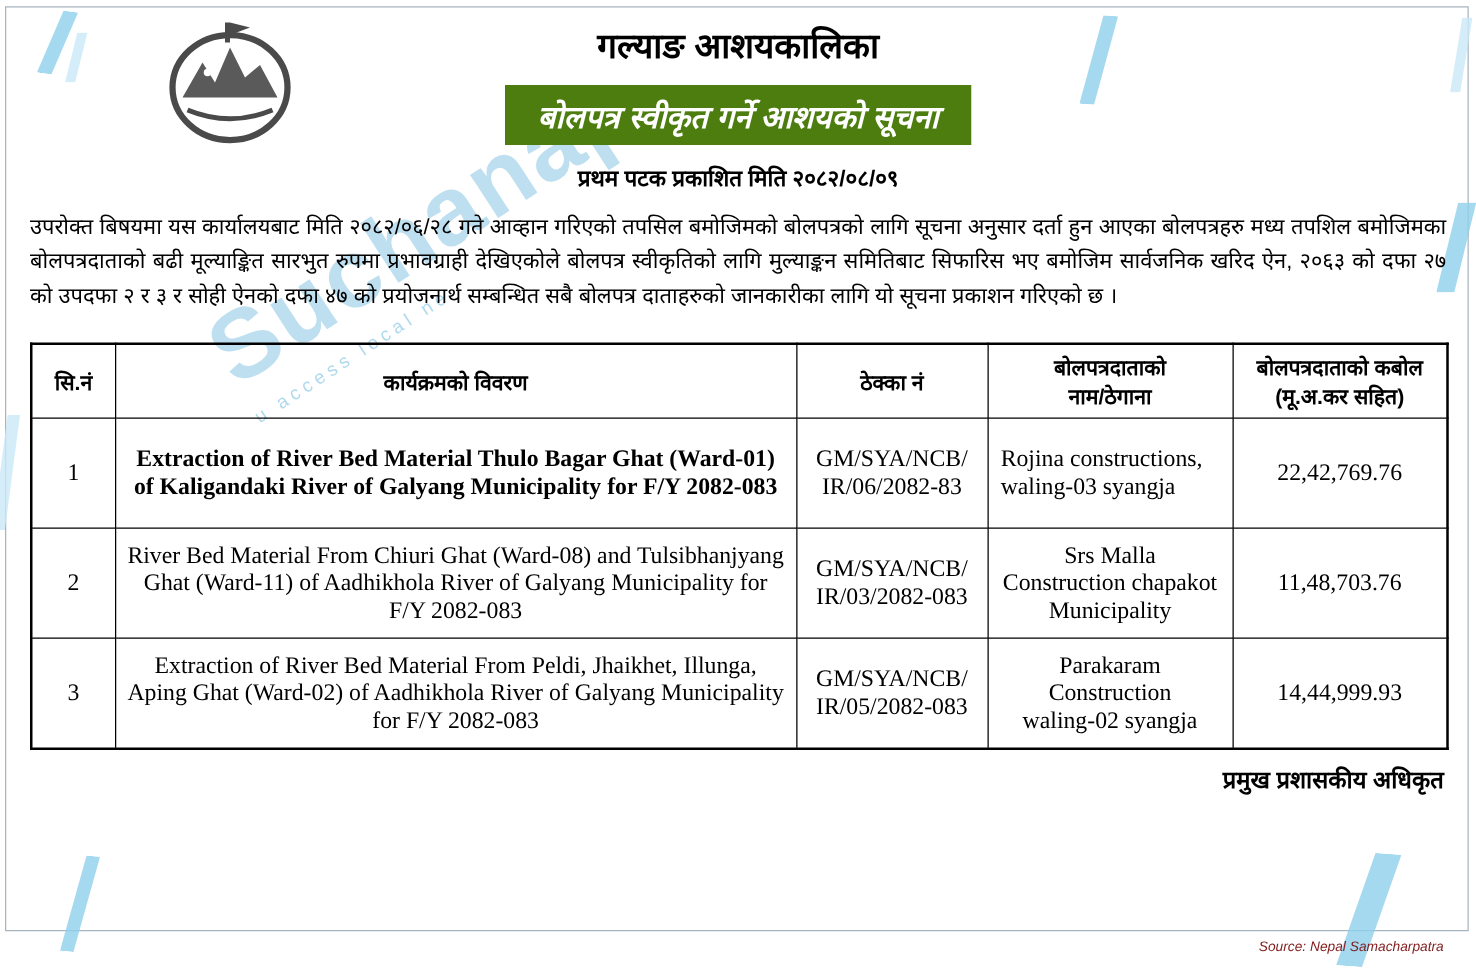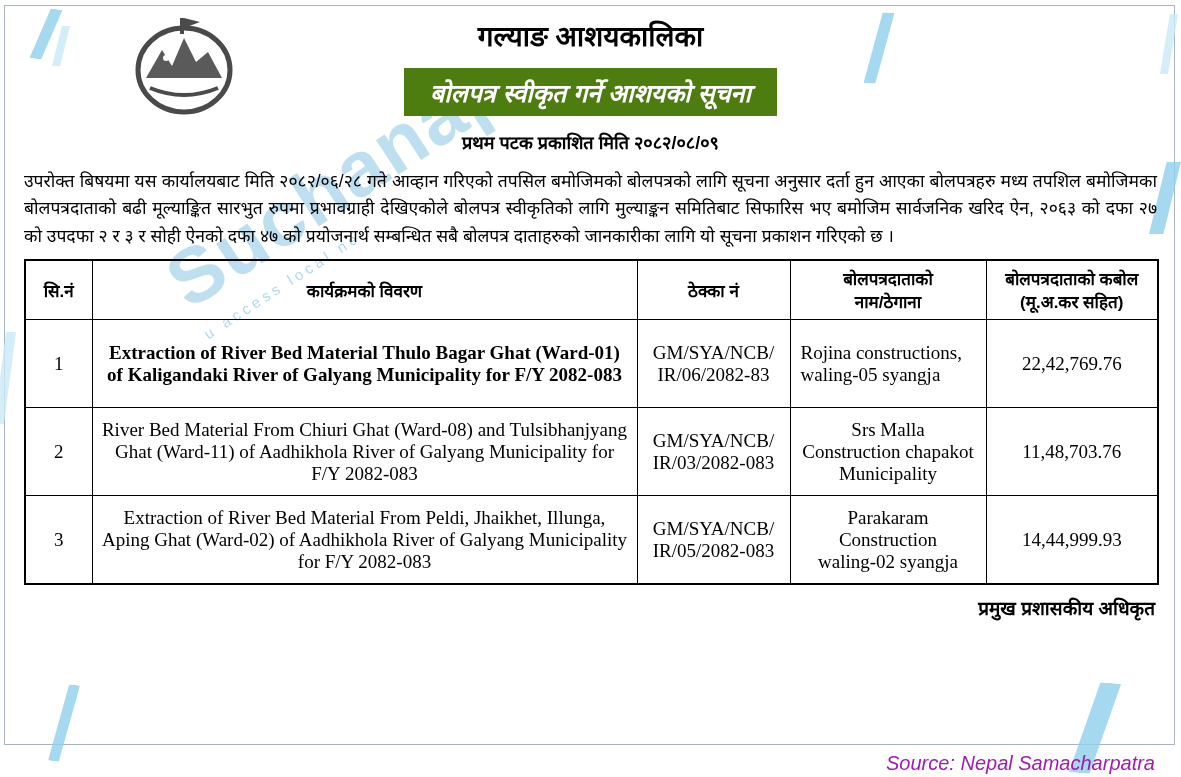--- a/index.html
+++ b/index.html
@@ -49,21 +49,21 @@
     display:inline-block; background:#4d7c0f; color:#fff;
     font-size:25px; font-weight:bold; padding:7px 26px;font-style:italic;
   }
   .pubdate { font-size:18px; font-weight:bold; margin-top:14px; text-align:center; }
 
   .para {
     margin-top:14px; font-size:17.5px; line-height:1.56; text-align:justify;
   }
 
   table.bids {
-    margin-top:9px; width:1133px; border-collapse:collapse;
+    margin-top:24px; width:1133px; border-collapse:collapse;
     border:2px solid #000; table-layout:fixed;
   }
   table.bids th, table.bids td {
     border:1.6px solid #000; vertical-align:middle; text-align:center;
     box-sizing:border-box;
   }
   table.bids th {
     font-size:17px; font-weight:bold; height:60px; padding:4px 6px;
     font-family:"Liberation Sans","DejaVu Sans",sans-serif;
   }
@@ -79,21 +79,21 @@
   td.bidder { text-align:center; }
   tbody tr:first-child td.bidder { text-align:left; padding-left:10px; }
   .ml { white-space:pre-line; }
 
   .signature {
     margin-top:10px; text-align:right; font-weight:bold; font-size:19px;
     padding-right:2px;
   }
   .source {
     position:absolute; right:26px; top:752px; font-style:italic;
-    font-size:20px; color:#a21caf;
+    font-size:11px; color:#7f1d1d;
   }
 </style>
 </head>
 <body>
 
 <div class="page">
 
   <div class="frame"></div>
 
   <div class="swoosh s1"></div>
@@ -152,21 +152,21 @@
 (मू.अ.कर सहित)</th>
         </tr>
       </thead>
       <tbody>
         <tr>
           <td>1</td>
           <td class="desc">Extraction of River Bed Material Thulo Bagar Ghat (Ward-01) of Kaligandaki River of Galyang Municipality for F/Y 2082-083</td>
           <td class="contract ml">GM/SYA/NCB/
 IR/06/2082-83</td>
           <td class="bidder ml">Rojina constructions,
-waling-05 syangja</td>
+waling-03 syangja</td>
           <td class="amount">22,42,769.76</td>
         </tr>
         <tr>
           <td>2</td>
           <td class="desc">River Bed Material From Chiuri Ghat (Ward-08) and Tulsibhanjyang Ghat (Ward-11) of Aadhikhola River of Galyang Municipality for F/Y 2082-083</td>
           <td class="contract ml">GM/SYA/NCB/
 IR/03/2082-083</td>
           <td class="bidder ml">Srs Malla
 Construction chapakot
 Municipality</td>

